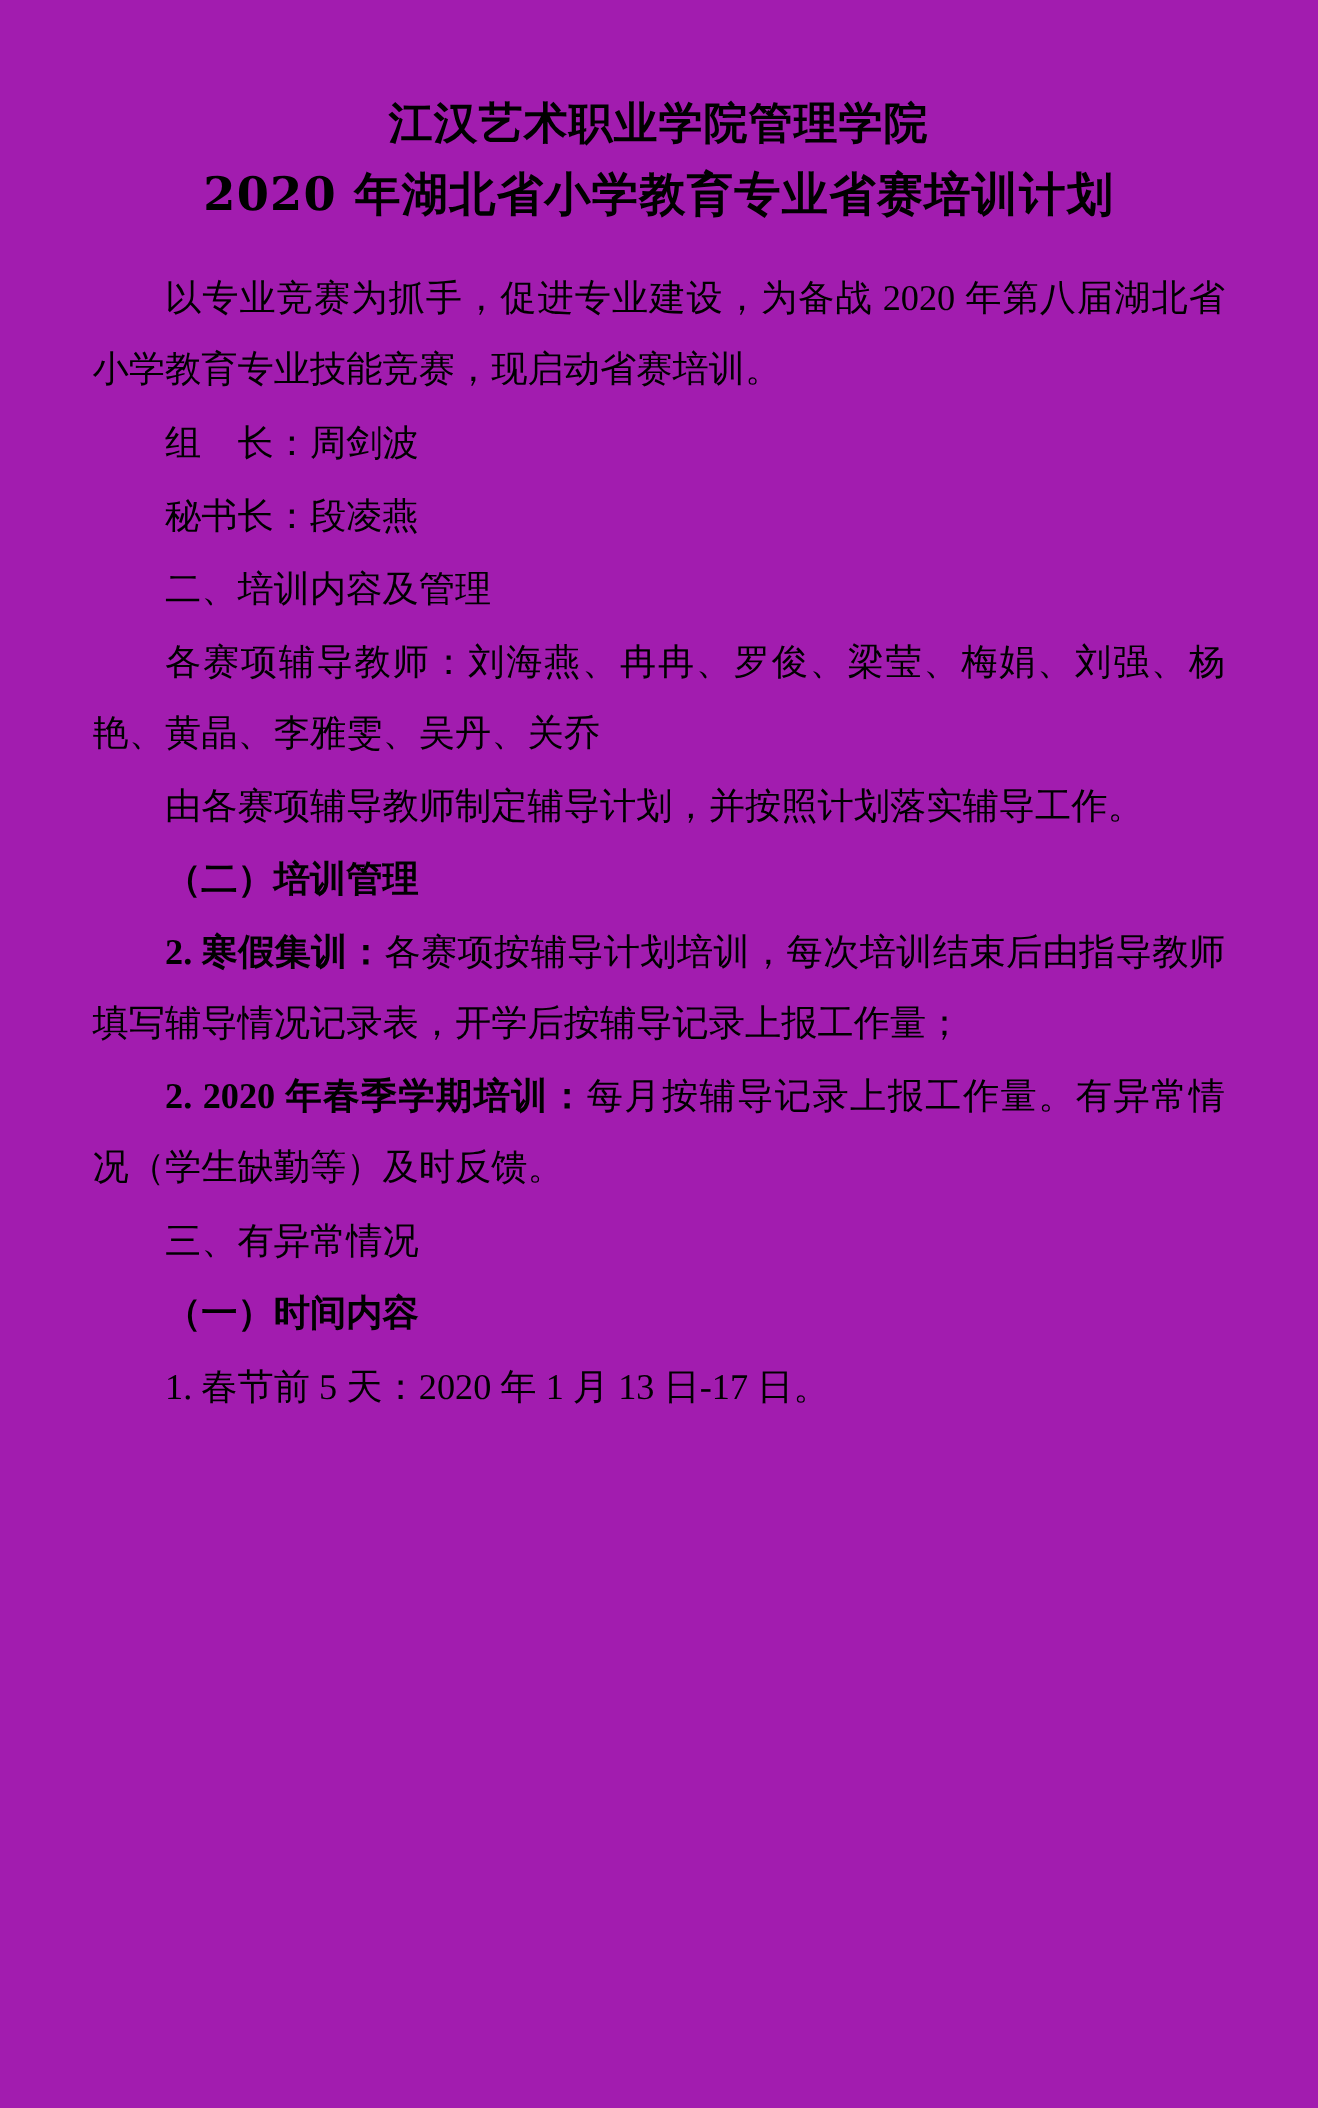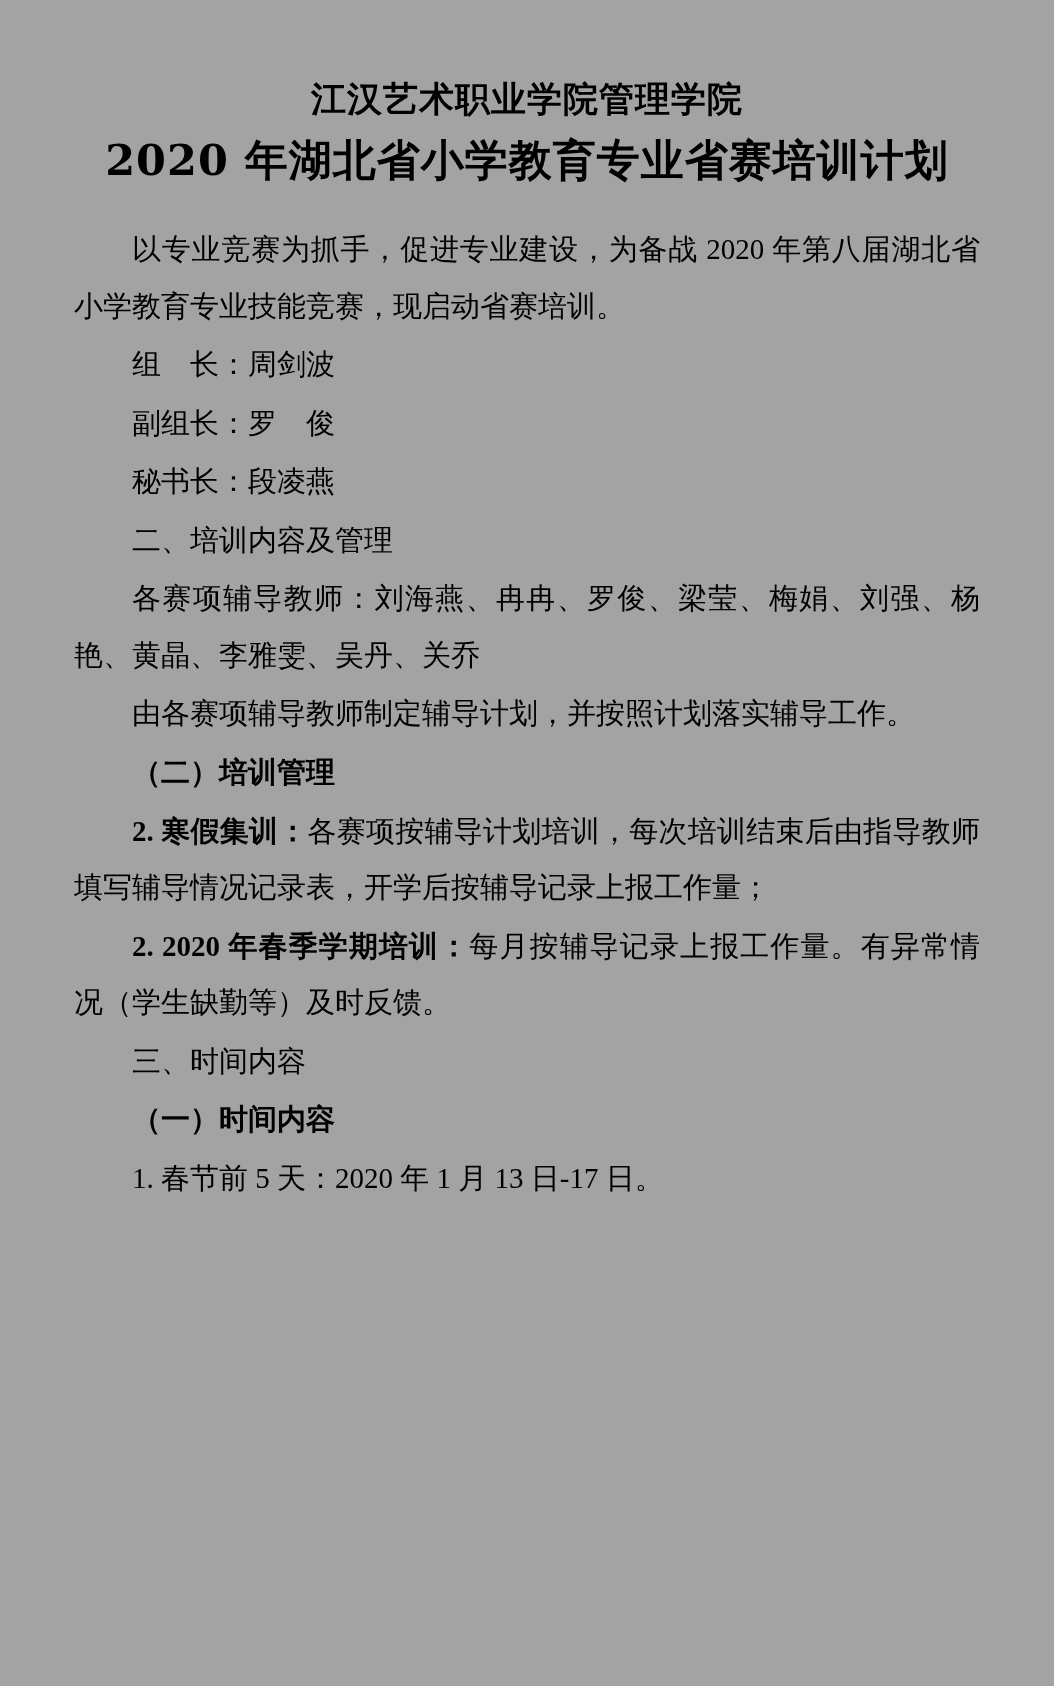--- a/index.html
+++ b/index.html
@@ -11,38 +11,38 @@
     width: 1054px;
     min-height: 1686px;
     font-family: "DejaVu Sans", "Liberation Sans", sans-serif;
     color: #000000;
   }
   .page {
     width: 1054px;
     min-height: 1686px;
     box-sizing: border-box;
     padding: 72px 74px 20px 74px;
-    background: #a3a3a3;
+    background: #a21caf;
     position: relative;
   }
   .title-block {
     text-align: center;
     margin-bottom: 26px;
   }
   .title-line-1 {
     font-family: "DejaVu Serif", "Liberation Serif", serif;
     font-weight: 700;
     font-size: 35px;
     line-height: 1.55;
     letter-spacing: 1px;
   }
   .title-line-2 {
     font-family: "DejaVu Serif", "Liberation Serif", serif;
     font-weight: 700;
-    font-size: 43px;
+    font-size: 37px;
     line-height: 1.6;
     letter-spacing: 1px;
   }
   .para {
     font-size: 29px;
     line-height: 1.95;
     text-align: justify;
     text-justify: inter-ideograph;
     margin: 0 0 2px 0;
     font-family: Liberation Serif, serif;
@@ -65,36 +65,35 @@
   <div class="title-block">
     <div class="title-line-1">江汉艺术职业学院管理学院</div>
     <div class="title-line-2">2020 年湖北省小学教育专业省赛培训计划</div>
   </div>
 
   <p class="para indent">以专业竞赛为抓手，促进专业建设，为备战 2020 年第八届湖北省小学教育专业技能竞赛，现启动省赛培训。</p>
 
 
   <p class="para indent">组　长：周剑波</p>
 
-  <p class="para indent">副组长：罗　俊</p>
 
   <p class="para indent">秘书长：段凌燕</p>
 
   <p class="para indent">二、培训内容及管理</p>
 
   <p class="para indent">各赛项辅导教师：刘海燕、冉冉、罗俊、梁莹、梅娟、刘强、杨艳、黄晶、李雅雯、吴丹、关乔</p>
 
 
   <p class="para indent">由各赛项辅导教师制定辅导计划，并按照计划落实辅导工作。</p>
 
   <p class="para indent bold">（二）培训管理</p>
 
   <p class="para indent"><span class="bold-run">2. 寒假集训：</span><span>各赛项按辅导计划培训，每次培训结束后由指导教师填写辅导情况记录表，开学后按辅导记录上报工作量；</span></p>
 
   <p class="para indent"><span class="bold-run">2. 2020 年春季学期培训：</span><span>每月按辅导记录上报工作量。有异常情况（学生缺勤等）及时反馈。</span></p>
 
-  <p class="para indent">三、时间内容</p>
+  <p class="para indent">三、有异常情况</p>
 
   <p class="para indent bold">（一）时间内容</p>
 
   <p class="para indent">1. 春节前 5 天：2020 年 1 月 13 日-17 日。</p>
 
 </div>
 
 </body></html>

